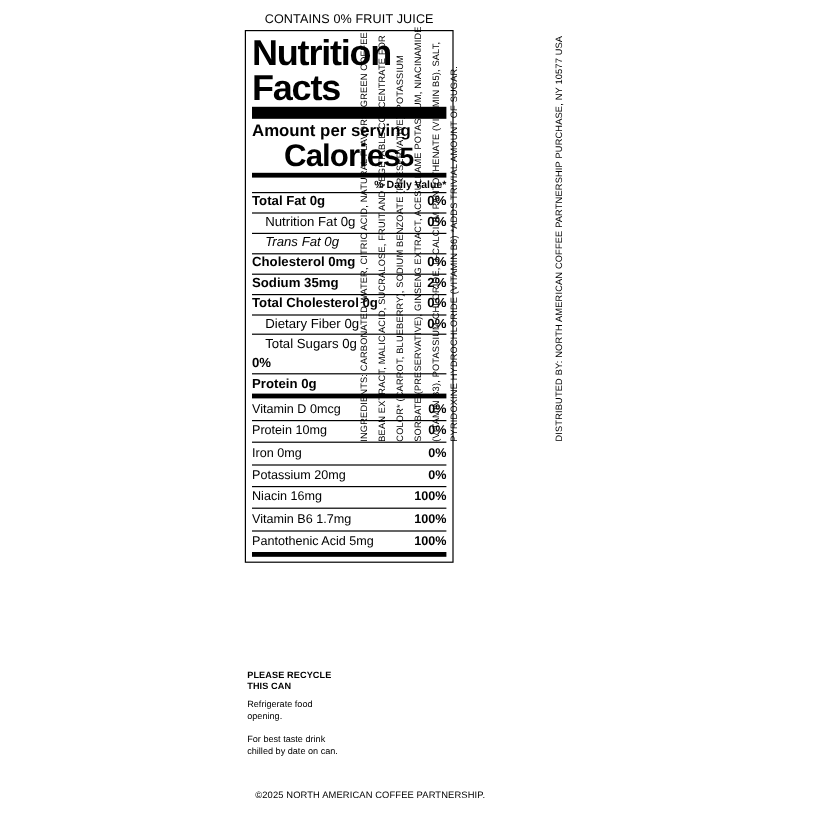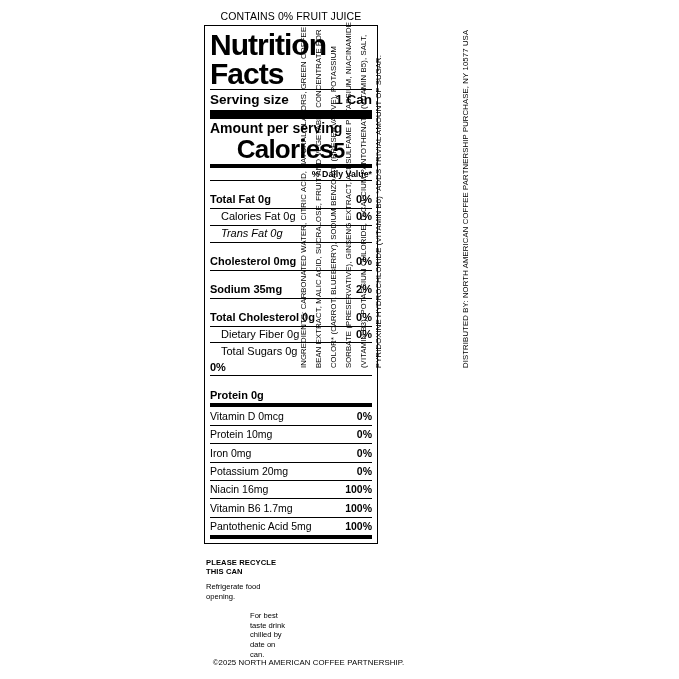--- a/index.html
+++ b/index.html
@@ -98,21 +98,21 @@
   .nf-row {
     display: flex;
     justify-content: space-between;
     align-items: baseline;
     font-size: 11px;
     padding: 1.5px 0 1.5px 0;
     line-height: 1.18;
   }
   .nf-row .nm { padding-right: 4px; }
   .nf-row .dv { font-weight: bold; white-space: nowrap; }
-  .b { font-weight: bold; margin-top: 11px; }
+  .b { font-weight: bold; }
   .ind1 { padding-left: 11px; }
   .ind2 { padding-left: 22px; }
   .it { font-style: italic; }
 
   .vitamins .nf-row { font-size: 10.5px; padding: 2.5px 0; }
 
   .footnote {
     font-size: 8.3px;
     line-height: 1.3;
     padding-top: 3px;
@@ -132,21 +132,21 @@
     font-size: 7.6px;
     font-weight: bold;
     line-height: 1.25;
     letter-spacing: 0.1px;
   }
   .bi-text {
     font-size: 7.6px;
     line-height: 1.3;
     margin-top: 5px;
   }
-  .bi-text.gap { margin-top: 9px; margin-left: 44px; }
+  .bi-text.gap { margin-top: 9px; }
 
   .copyright {
     position: absolute;
     top: 658px;
     left: 0;
     width: 617px;
     text-align: center;
     font-size: 7.8px;
     letter-spacing: 0.1px;
   }
@@ -190,24 +190,20 @@
 <div class="label-wrap">
 
   <div class="top-note">CONTAINS 0% FRUIT JUICE</div>
 
   <div class="nf-panel">
 
     <div class="nf-title">Nutrition Facts</div>
 
     <div class="rule-thin"></div>
 
-    <div class="serving-row">
-      <span>Serving size</span>
-      <span>1 Can</span>
-    </div>
 
     <div class="rule-thick"></div>
 
     <div class="amount-per">Amount per serving</div>
 
     <div class="cal-row">
       <span class="cal-label">Calories</span>
       <span class="cal-value">5</span>
     </div>
 
@@ -218,21 +214,21 @@
     <div class="rule-thin"></div>
 
     <div>
       <div class="nf-row">
         <span class="nm b">Total Fat 0g</span>
         <span class="dv">0%</span>
       </div>
       <div class="rule-hair"></div>
 
       <div class="nf-row">
-        <span class="nm ind1">Calories Fat 0g</span>
+        <span class="nm ind1">Nutrition Fat 0g</span>
         <span class="dv">0%</span>
       </div>
       <div class="rule-hair"></div>
 
       <div class="nf-row">
         <span class="nm ind1 it">Trans Fat 0g</span>
         <span class="dv"></span>
       </div>
       <div class="rule-hair"></div>
 

